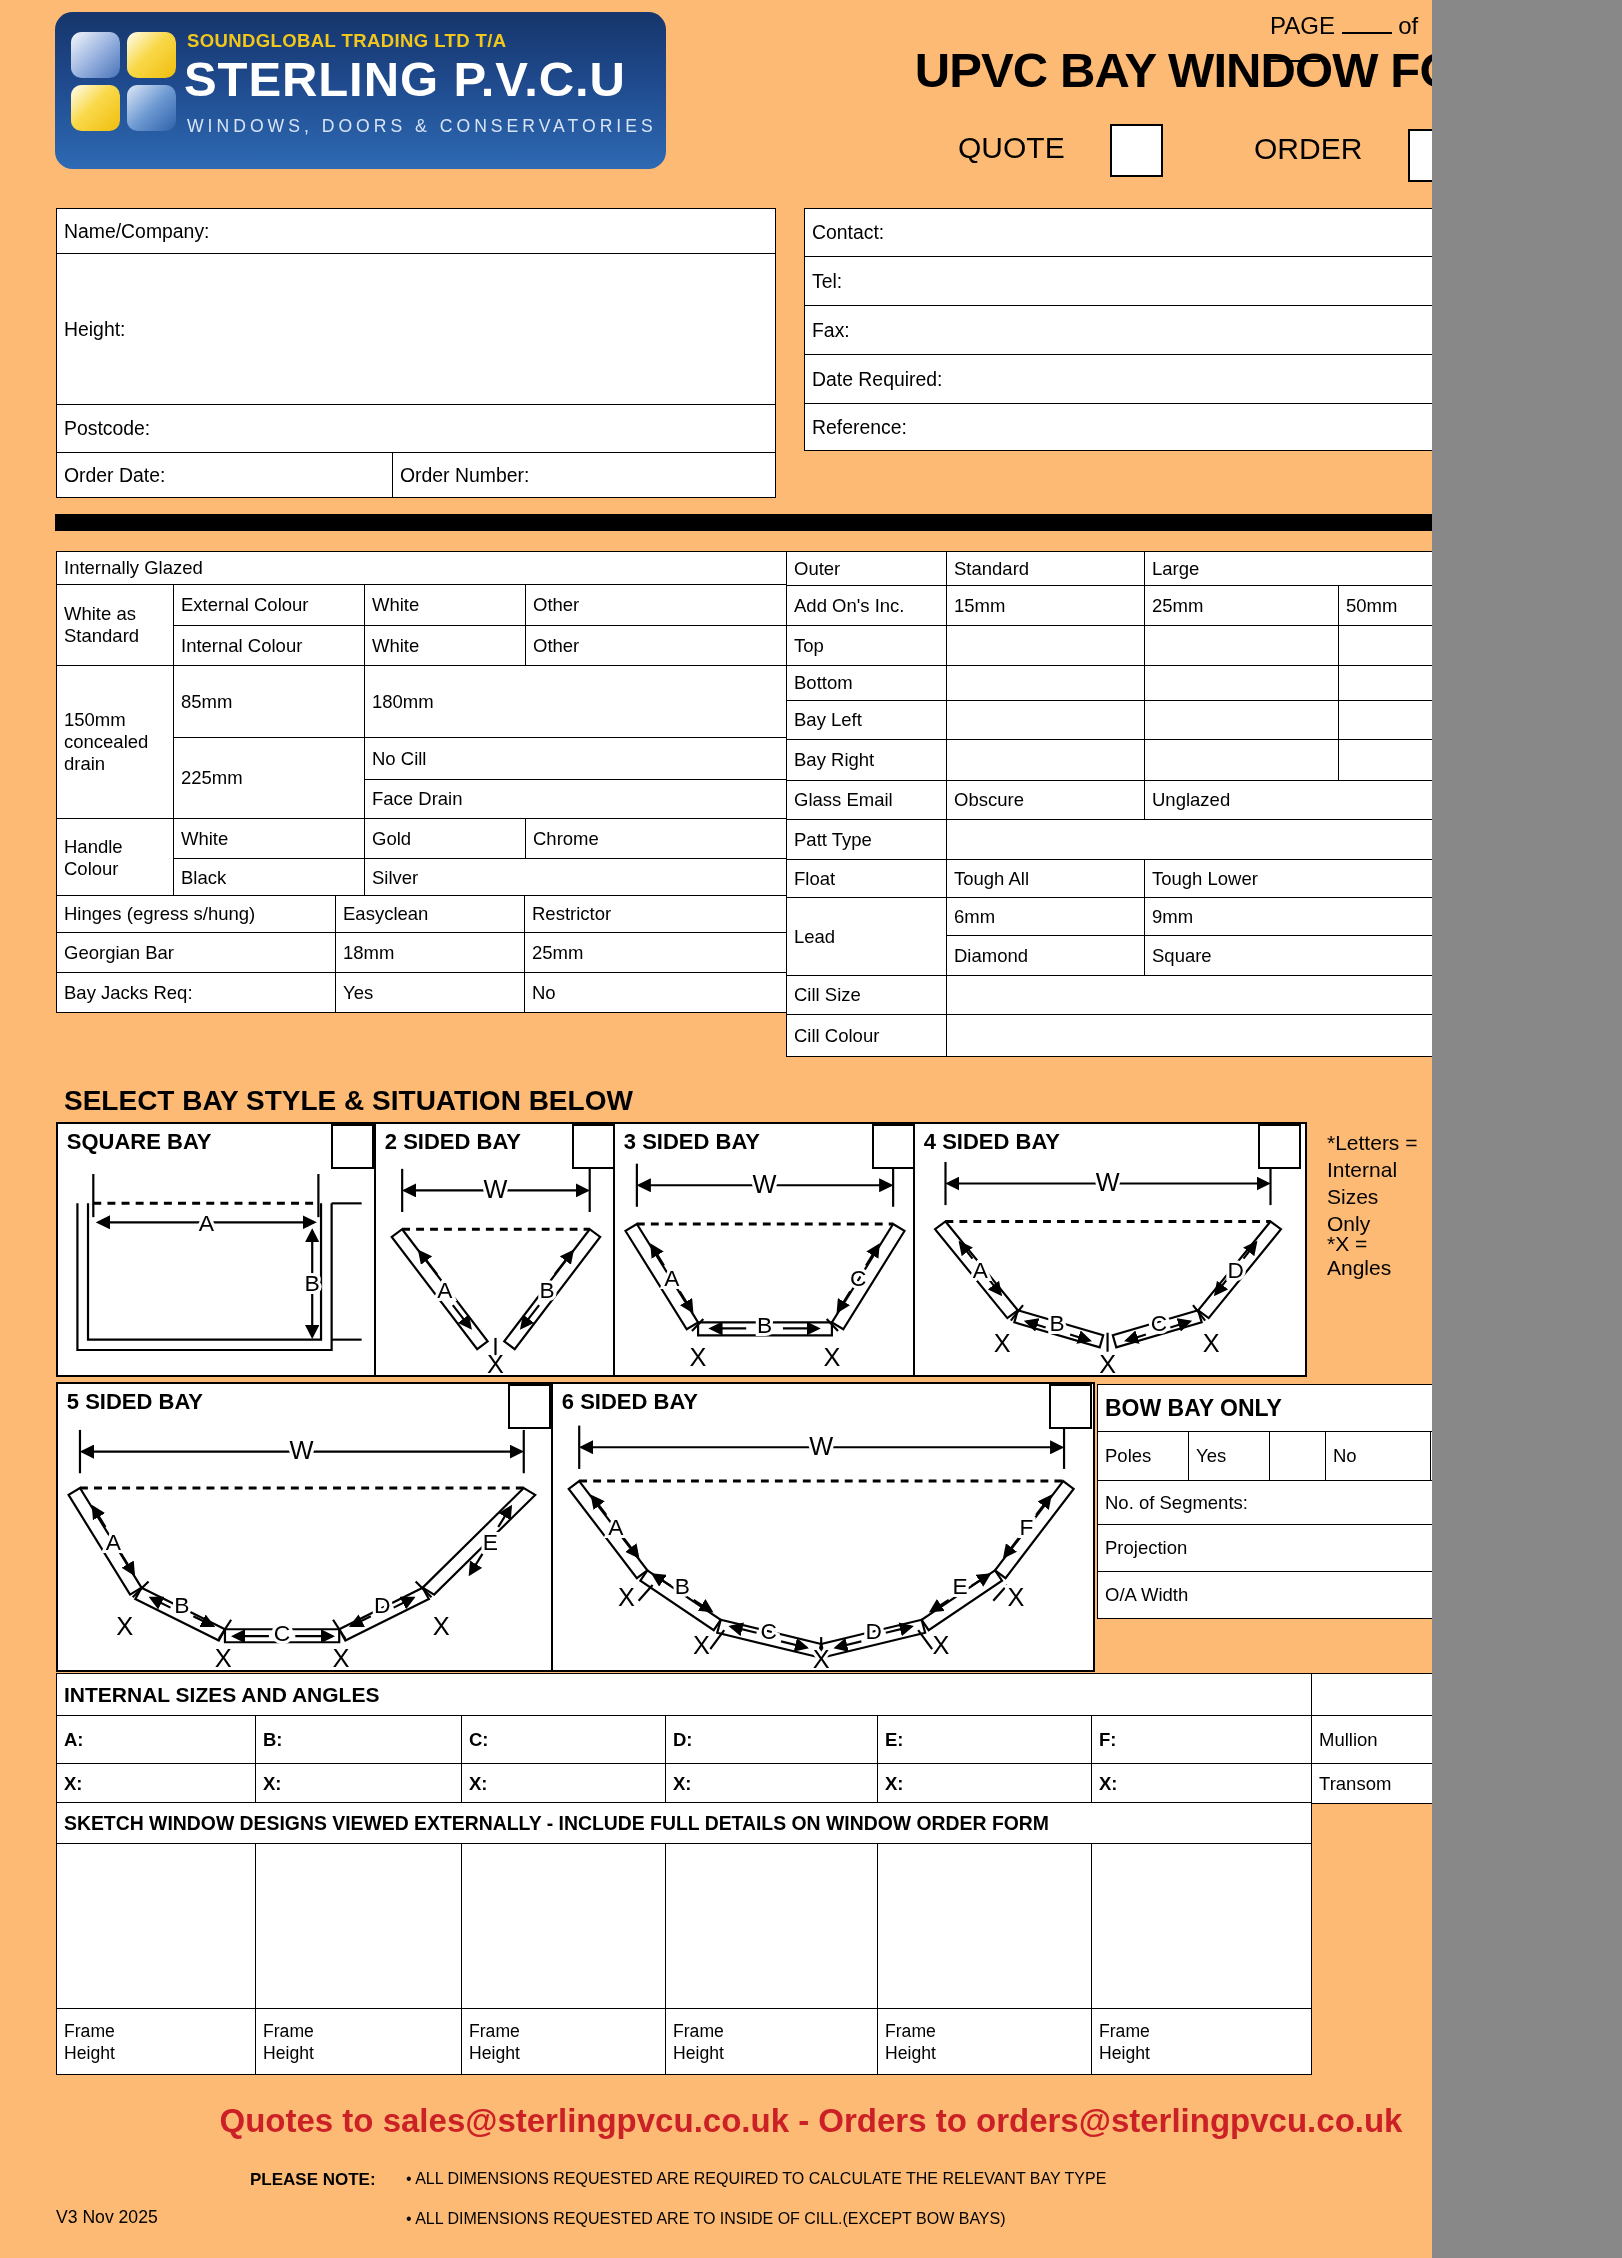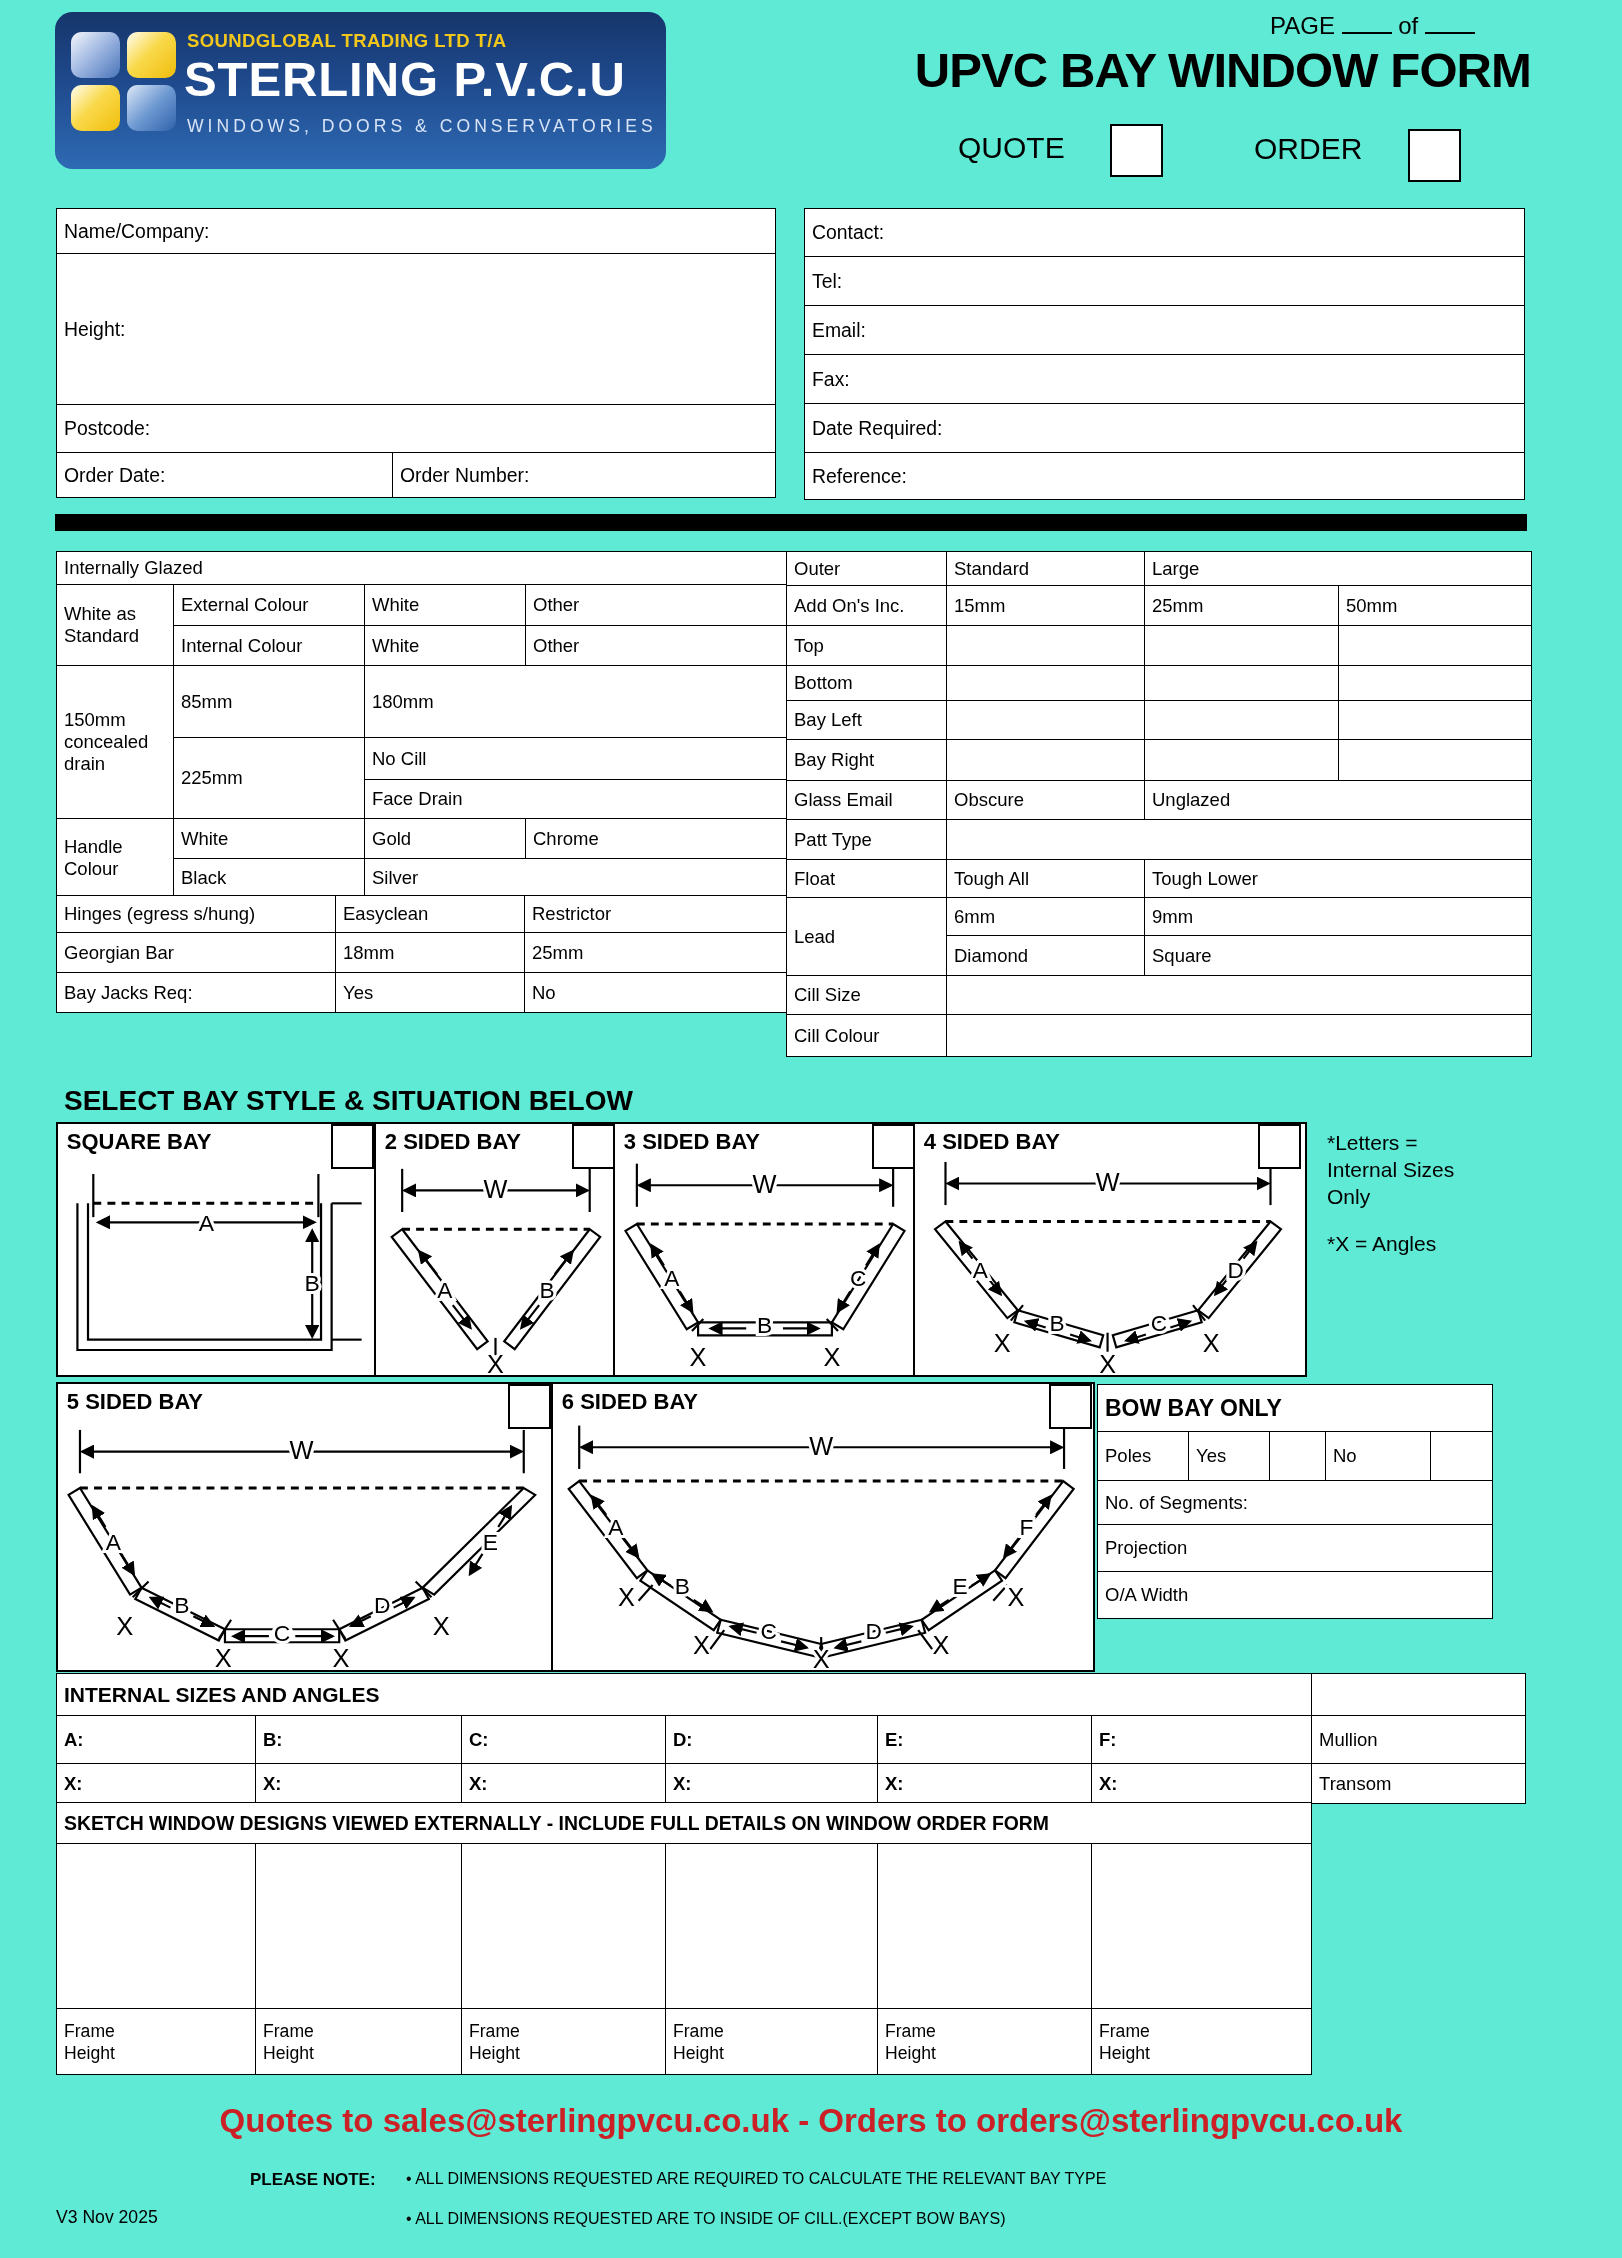--- a/index.html
+++ b/index.html
@@ -1,16 +1,16 @@
 <!DOCTYPE html>
 <html style="font-size:14px"><head>
 <meta charset="utf-8">
 <style>
   html,body{margin:0;padding:0;background:#888;}
-  .page{position:relative;width:1622px;height:2258px;background:#5eead4;
+  .page{position:relative;width:1432px;height:2258px;background:#fdba74;
         font-family:"Liberation Sans",sans-serif;color:#000;overflow:hidden;}
   .abs{position:absolute;}
   
   .logo{left:55px;top:12.4px;width:611px;height:157px;border-radius:17.6px;
         background:linear-gradient(180deg,#16356b 0%,#1f4a8d 45%,#2e6ab4 100%);}
   .logo-squares{left:16px;top:19.4px;width:107px;height:100px;display:grid;
         grid-template-columns:49px 49px;grid-template-rows:46px 46px;gap:7px;}
   .sq{border-radius:10.6px;}
   .sq-blue1{background:linear-gradient(135deg,#f4f7fc 0%,#93aedd 55%,#4a74b8 100%);}
   .sq-yel{background:linear-gradient(135deg,#fffef2 0%,#f9d94a 45%,#f0bd0c 100%);}
@@ -116,23 +116,20 @@
 
   <table class="ftbl cust" style="left:804px;top:208px;width:721px;">
     <tbody>
         <tr style="height:48px">
           <td>Contact:</td>
         </tr>
     <tr style="height:49px">
           <td>Tel:</td>
         </tr>
     <tr style="height:49px">
-          <td>Email:</td>
-        </tr>
-    <tr style="height:49px">
           <td>Fax:</td>
         </tr>
     <tr style="height:49px">
           <td>Date Required:</td>
         </tr>
     <tr style="height:47px">
           <td>Reference:</td>
         </tr>
   </tbody>
     </table>

